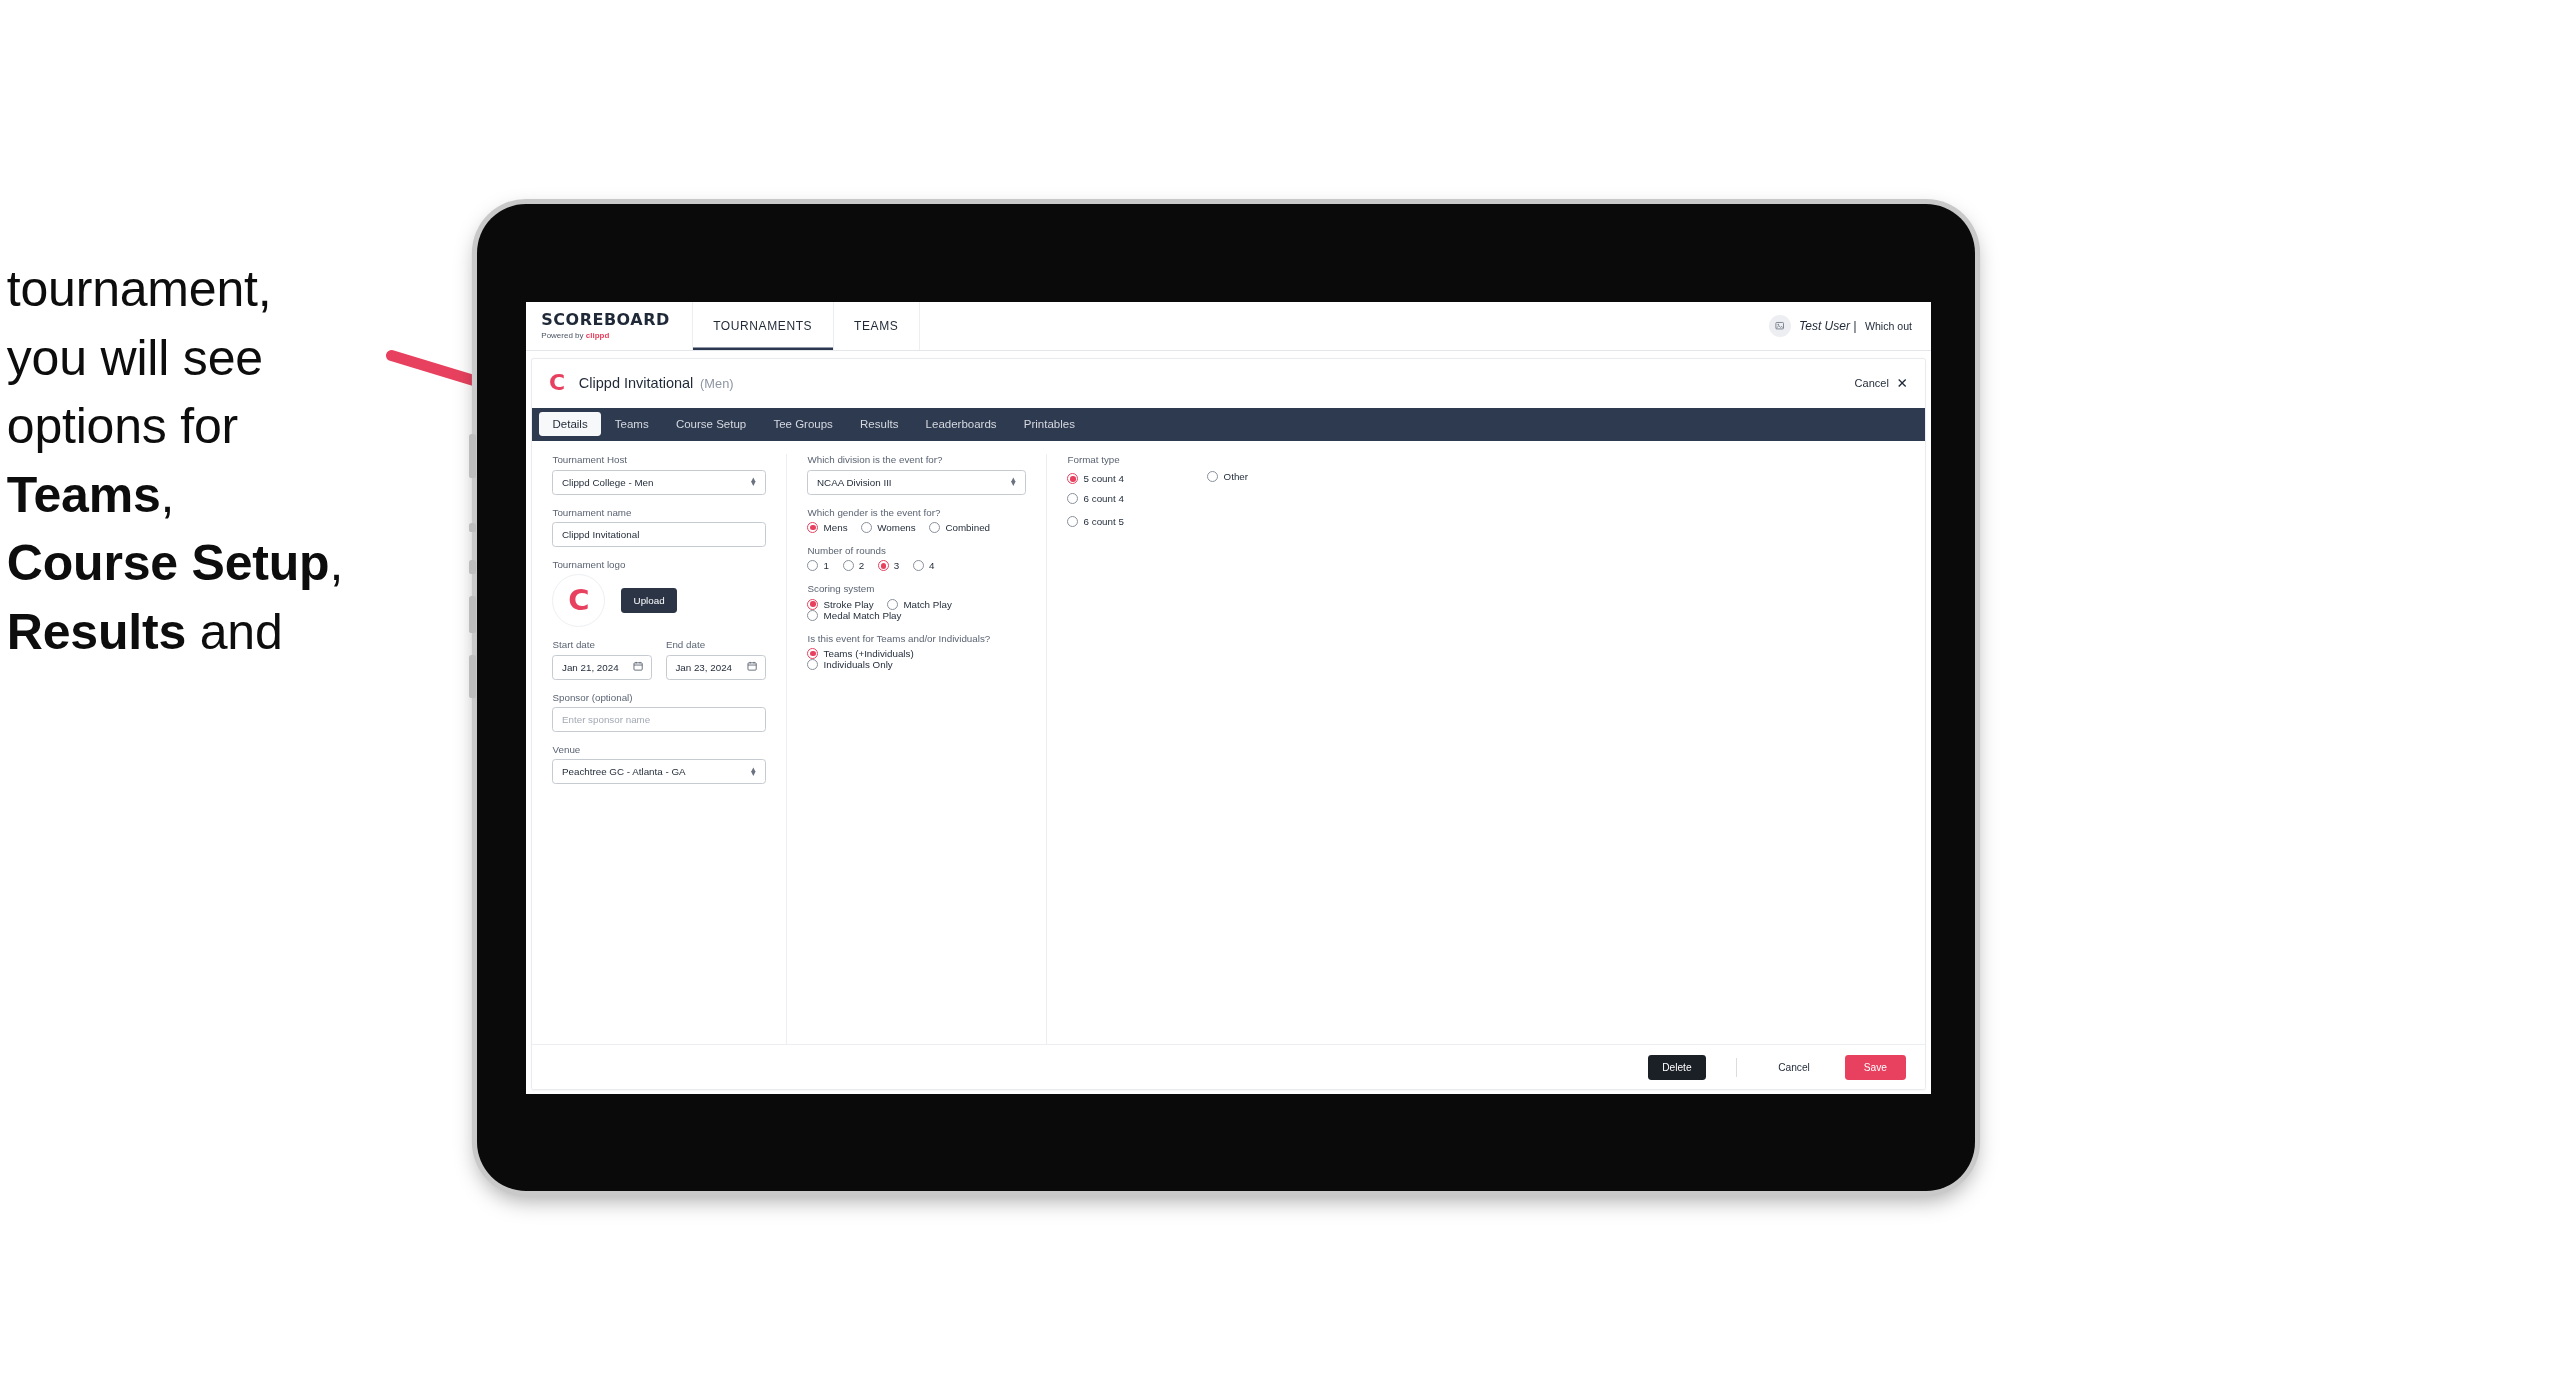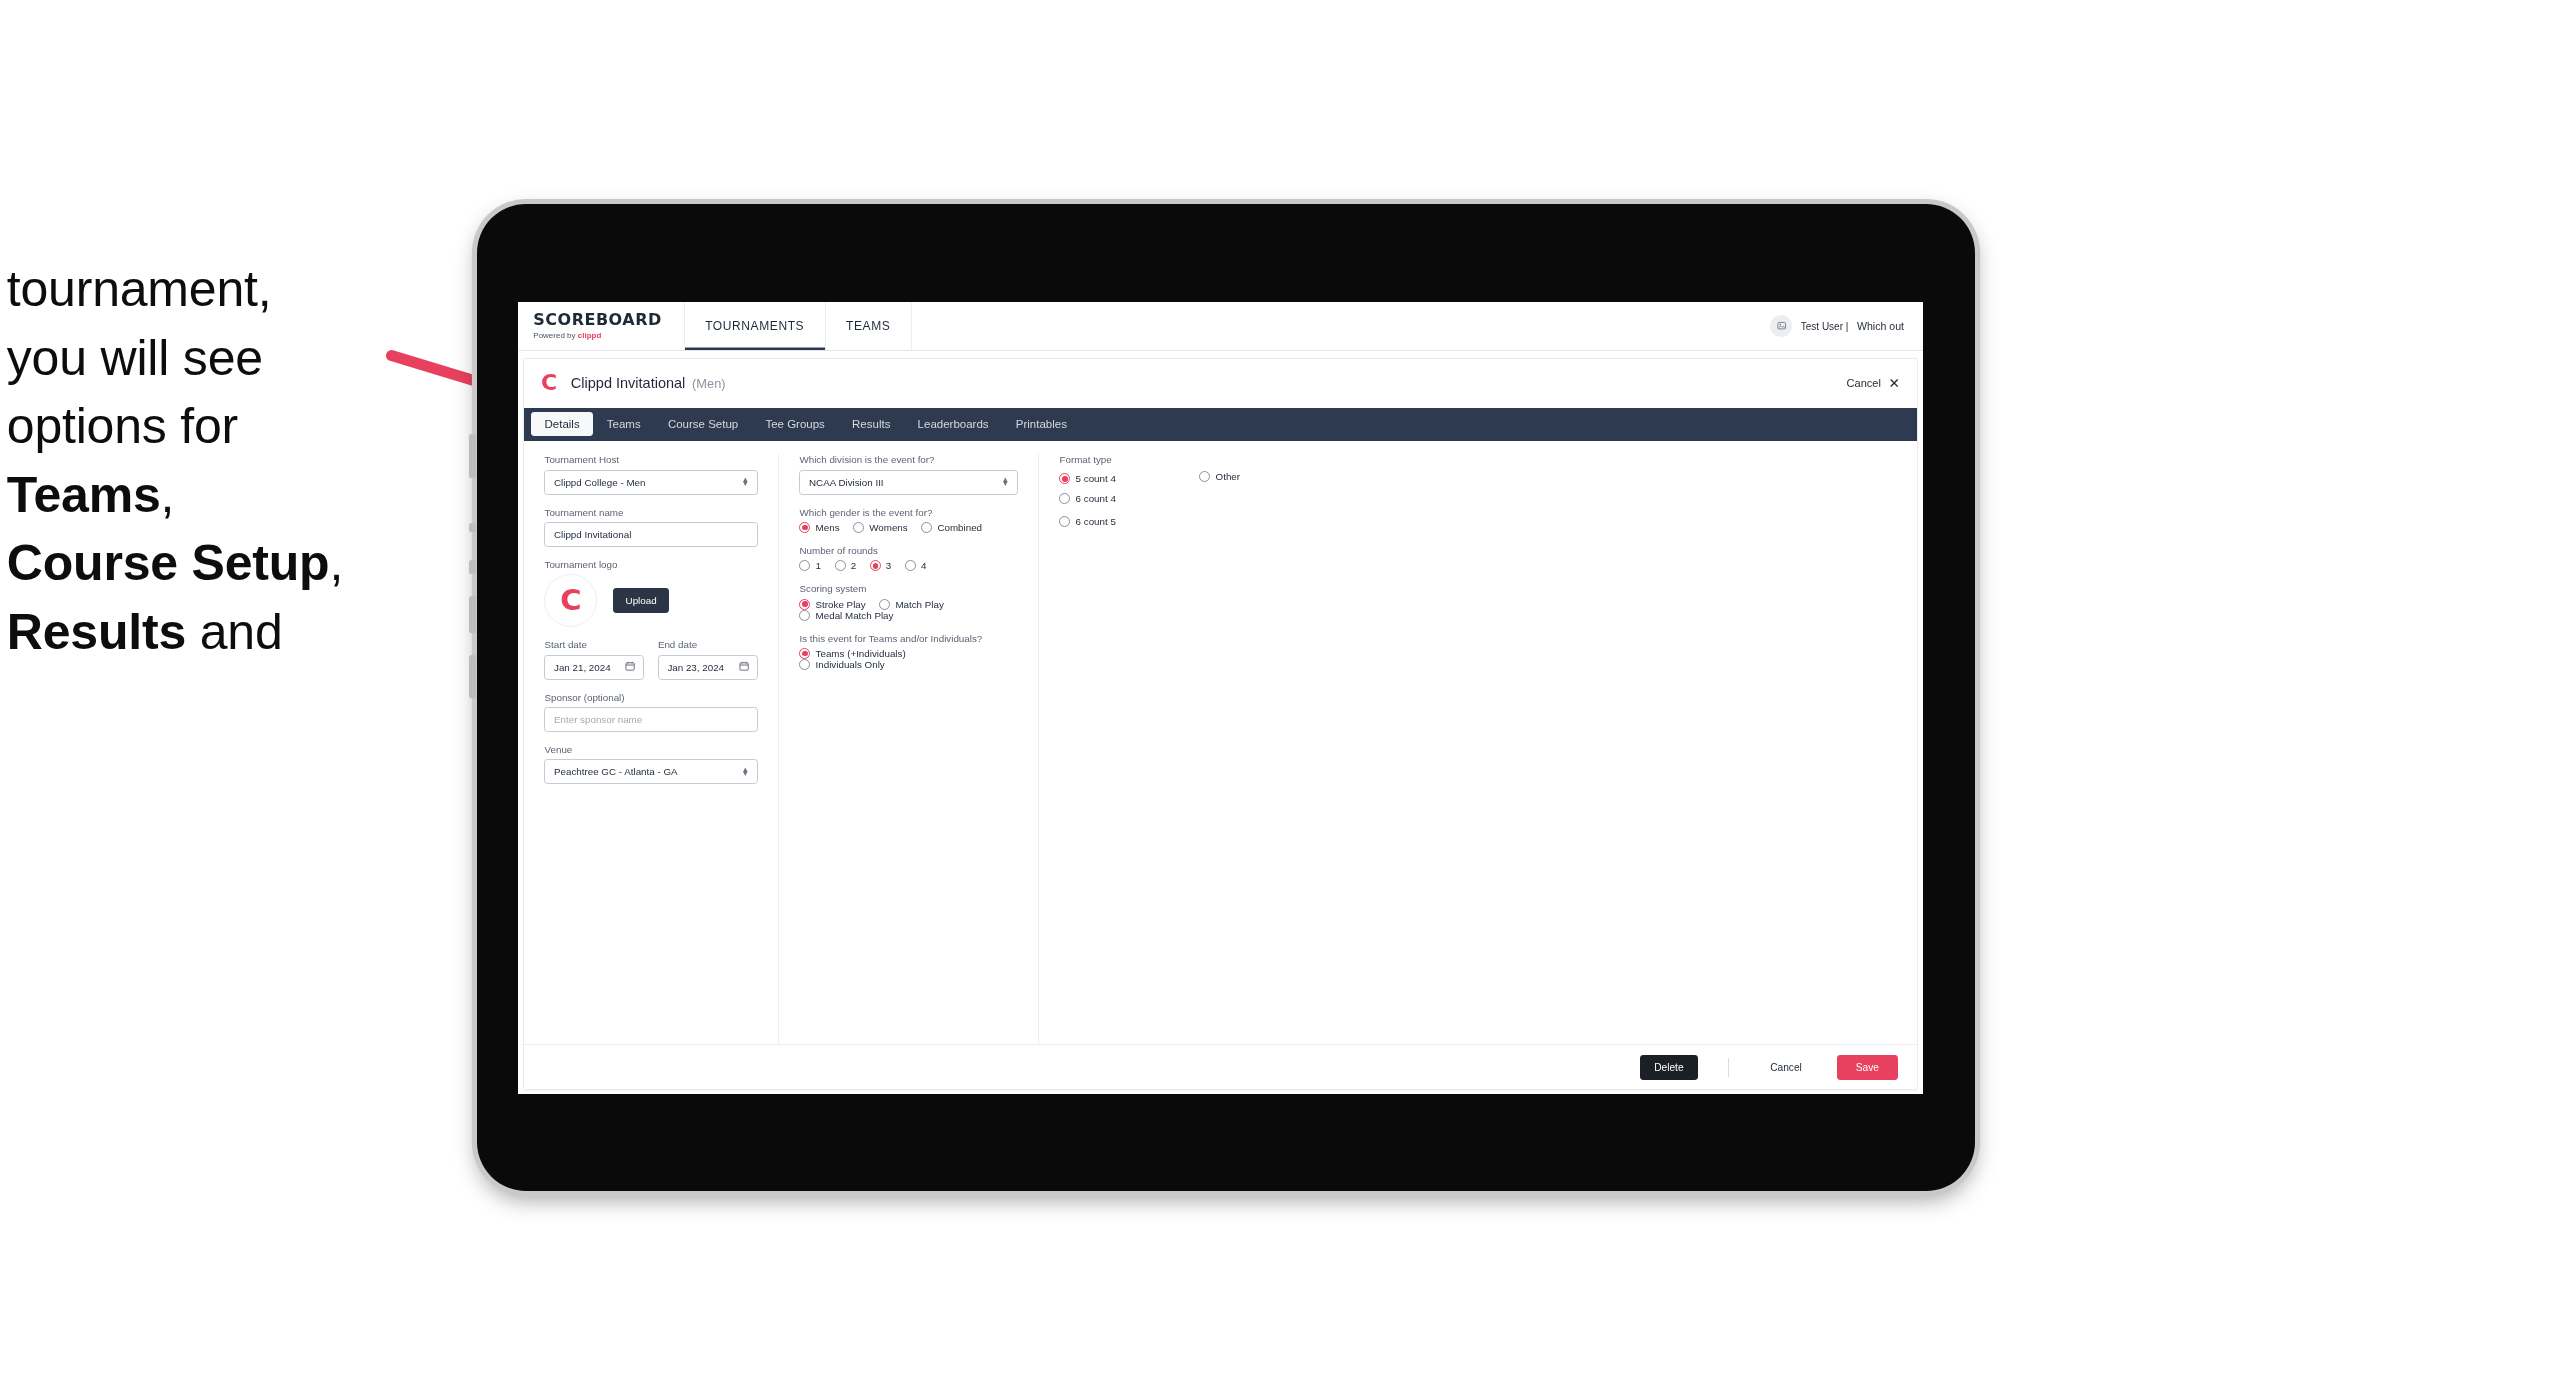--- a/index.html
+++ b/index.html
@@ -28,21 +28,21 @@
     position:absolute;left:477px;top:204px;
     width:1498px;height:987px;
     background:#0a0a0a;
     border-radius:49px;
     box-shadow:0 0 0 5.1px #c9c9c9, 0 8.5px 22px rgba(0,0,0,.35);
   }
   #tablet-side-btns{position:absolute;left:-8.5px;top:0;width:10.2px;height:100%;}
   .side-btn{position:absolute;left:0;width:7.7px;background:#bdbdbd;border-radius:2.6px;}
 
   #screen{
-    position:absolute;left:41px;top:98px;
+    position:absolute;left:49px;top:98px;
     width:1405px;height:792px;
     background:#84cc16;
     overflow:hidden;
   }
 
   
   #topnav{
     height:48px;background:#ffffff;border-bottom:0.9px solid #e4e6ea;
     display:flex;align-items:stretch;position:relative;
   }
@@ -62,21 +62,21 @@
     border-right:0.9px solid #eceef1;cursor:pointer;
   }
   .topnav-item.active{box-shadow:inset 0 -2.6px 0 #2b3750;}
   #topnav-right{
     margin-left:auto;display:flex;align-items:center;gap:8.5px;padding-right:19px;
   }
   #avatar{
     width:22px;height:22px;border-radius:50%;background:#eceef1;
     display:flex;align-items:center;justify-content:center;color:#6b7280;font-size:9.4px;
   }
-  #user-name{font-size:10px;color:#1f2937;}
+  #user-name{font-size:12px;color:#1f2937;font-style:italic;}
   #sign-out{font-size:10.6px;color:#1f2937;cursor:pointer;}
 
   
   #page-wrap{padding:6.8px 5.1px 6.8px 5.1px;background:#ffffff;height:calc(100% - 48px);box-sizing:border-box;}
   #card{
     background:#ffffff;border:0.9px solid #e9ebef;border-radius:2.6px;
     height:100%;display:flex;flex-direction:column;overflow:hidden;
     box-shadow:0 0.9px 1.7px rgba(0,0,0,.04);
   }
   #card-head{

